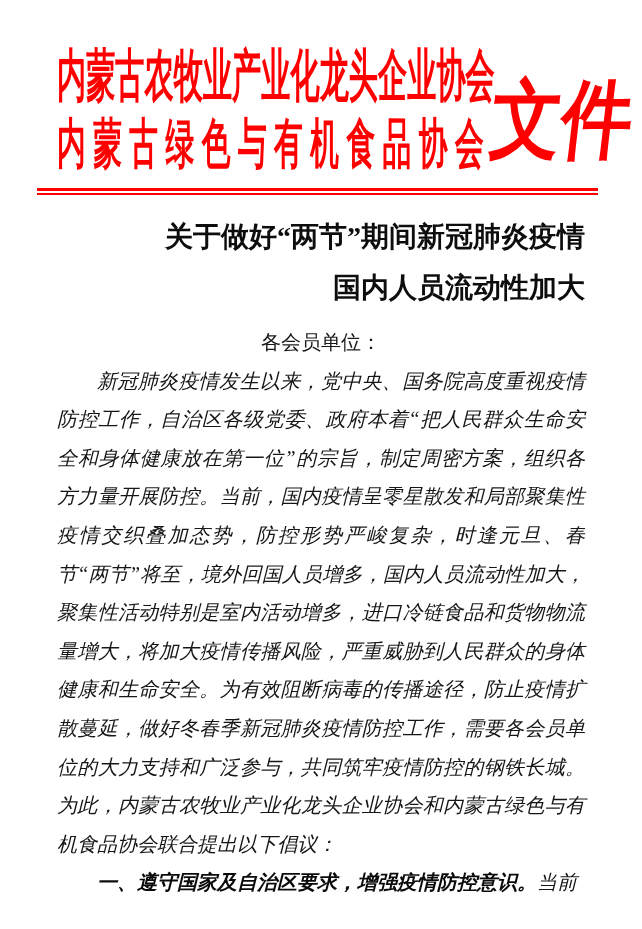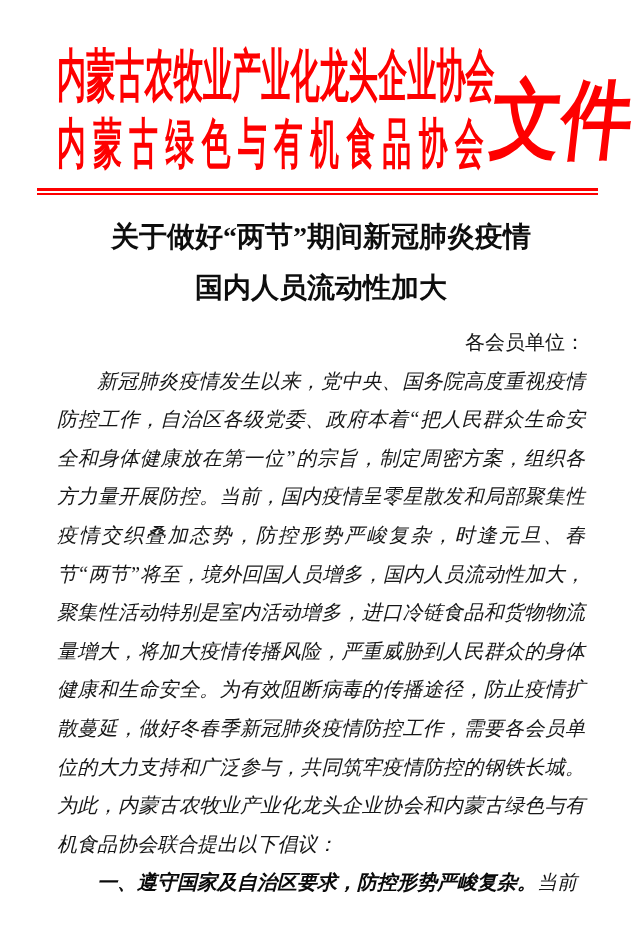--- a/index.html
+++ b/index.html
@@ -64,36 +64,36 @@
     margin-left: -20px;
     width: 561px;
     height: 7px;
     border-top: 3px solid #fe0000;
     border-bottom: 2px solid #fe0000;
   }
 
   
   .doc-title {
     margin-top: 16px;
-    text-align: center;
+    text-align: right;
     font-weight: bold;
     font-size: 28px;
     line-height: 51px;
     color: #0d0d0d;
   }
 
   
   .body-text {
     margin-top: 10px;
     font-size: 20px;
     line-height: 38.6px;
     text-align: justify;
     color: #161616;
   }
-  .salutation { text-align: right; }
+  .salutation { text-align: center; }
   .para { text-indent: 2em; font-style: italic; }
   .item-lead {
     font-family: "Liberation Sans", "DejaVu Sans", sans-serif;
     font-weight: bold;
     color: #0a0a0a;
   }
 </style>
 </head>
 <body>
 
@@ -112,18 +112,18 @@
 
     <div class="doc-title">
       <div>关于做好“两节”期间新冠肺炎疫情</div>
       <div>国内人员流动性加大</div>
     </div>
 
     <div class="body-text">
       <div class="salutation">各会员单位：</div>
       <div class="para">新冠肺炎疫情发生以来，党中央、国务院高度重视疫情防控工作，自治区各级党委、政府本着“把人民群众生命安全和身体健康放在第一位”的宗旨，制定周密方案，组织各方力量开展防控。当前，国内疫情呈零星散发和局部聚集性疫情交织叠加态势，防控形势严峻复杂，时逢元旦、春节“两节”将至，境外回国人员增多，国内人员流动性加大，聚集性活动特别是室内活动增多，进口冷链食品和货物物流量增大，将加大疫情传播风险，严重威胁到人民群众的身体健康和生命安全。为有效阻断病毒的传播途径，防止疫情扩散蔓延，做好冬春季新冠肺炎疫情防控工作，需要各会员单位的大力支持和广泛参与，共同筑牢疫情防控的钢铁长城。为此，内蒙古农牧业产业化龙头企业协会和内蒙古绿色与有机食品协会联合提出以下倡议：</div>
       <div class="para">
-        <span class="item-lead">一、遵守国家及自治区要求，防控形势严峻复杂。</span><span>当前</span>
+        <span class="item-lead">一、遵守国家及自治区要求，增强疫情防控意识。</span><span>当前</span>
       </div>
     </div>
 
   </div>
 </div>
 
 </body></html>

